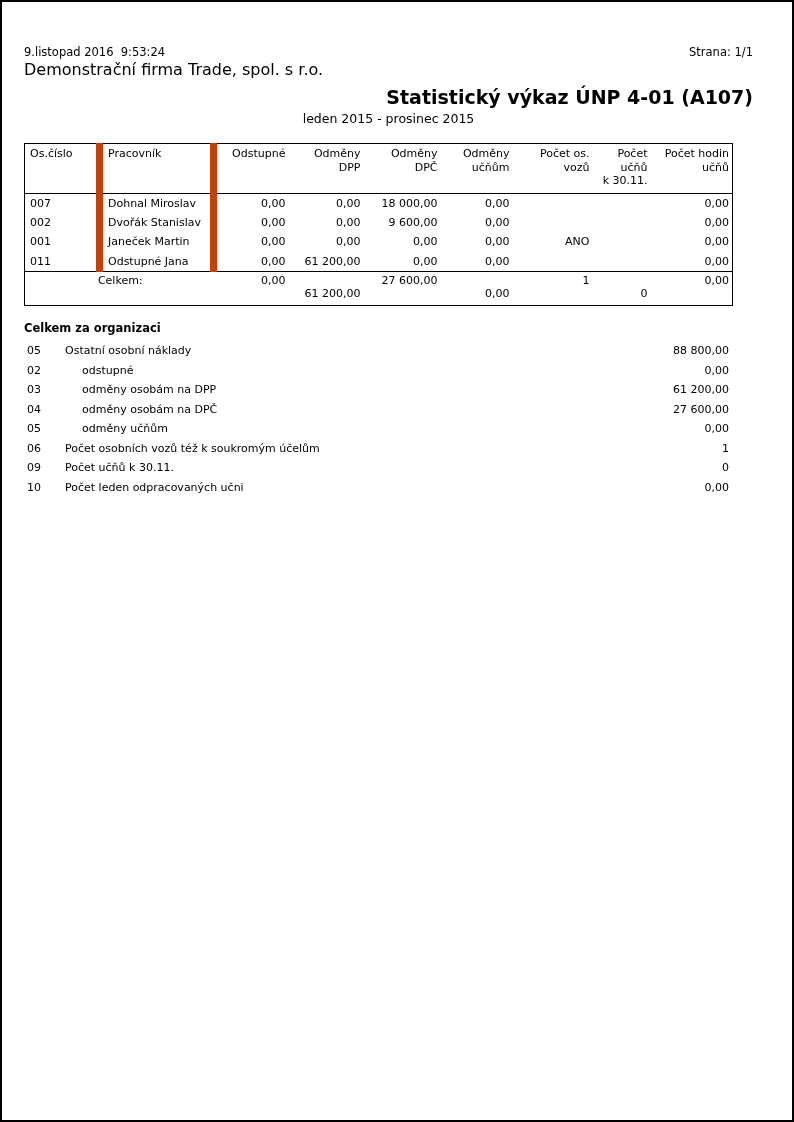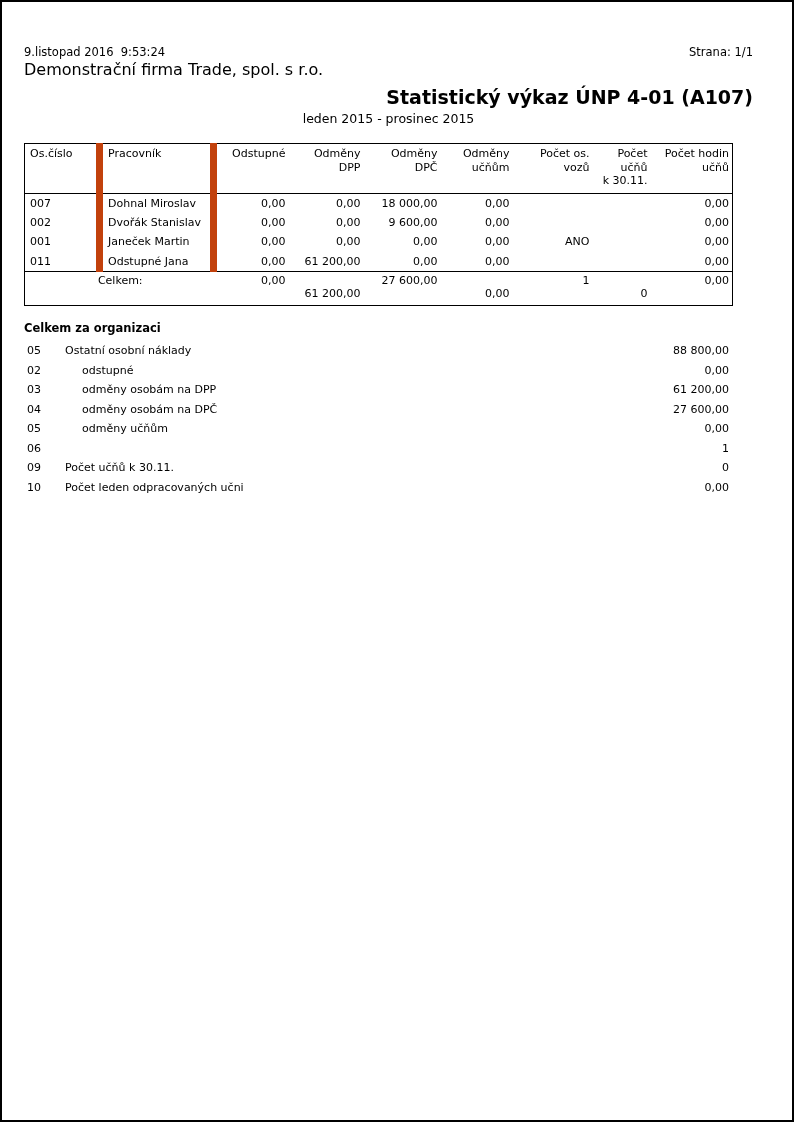--- a/index.html
+++ b/index.html
@@ -187,20 +187,21 @@
       <span class="sum-label ind">odměny osobám na DPČ</span>
       <span class="sum-value">27 600,00</span>
     </div>
     <div class="sum-row">
       <span class="sum-code">05</span>
       <span class="sum-label ind">odměny učňům</span>
       <span class="sum-value">0,00</span>
     </div>
     <div class="sum-row">
       <span class="sum-code">06</span>
+      <span class="sum-label">Počet osobních vozů též k soukromým účelům</span>
       <span class="sum-value">1</span>
     </div>
     <div class="sum-row">
       <span class="sum-code">09</span>
       <span class="sum-label">Počet učňů k 30.11.</span>
       <span class="sum-value">0</span>
     </div>
     <div class="sum-row">
       <span class="sum-code">10</span>
       <span class="sum-label">Počet leden odpracovaných učni</span>

